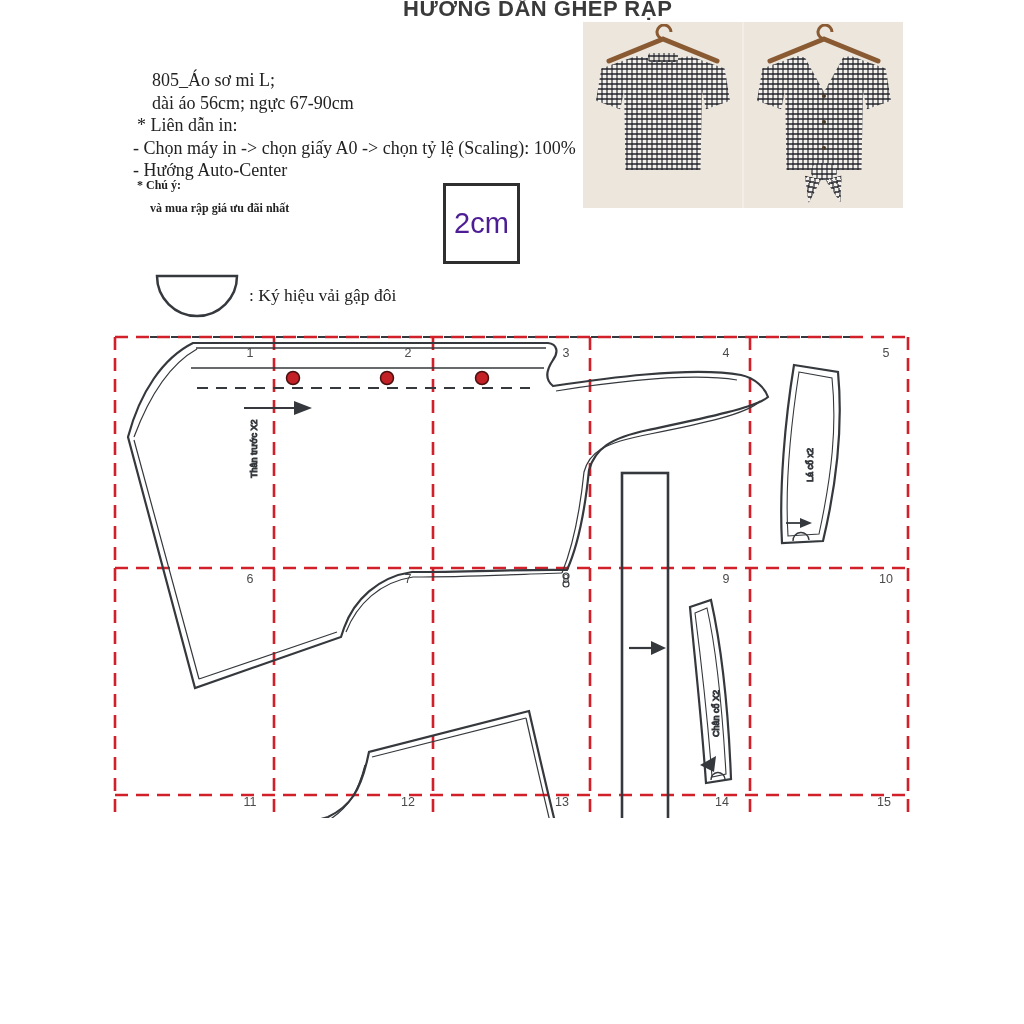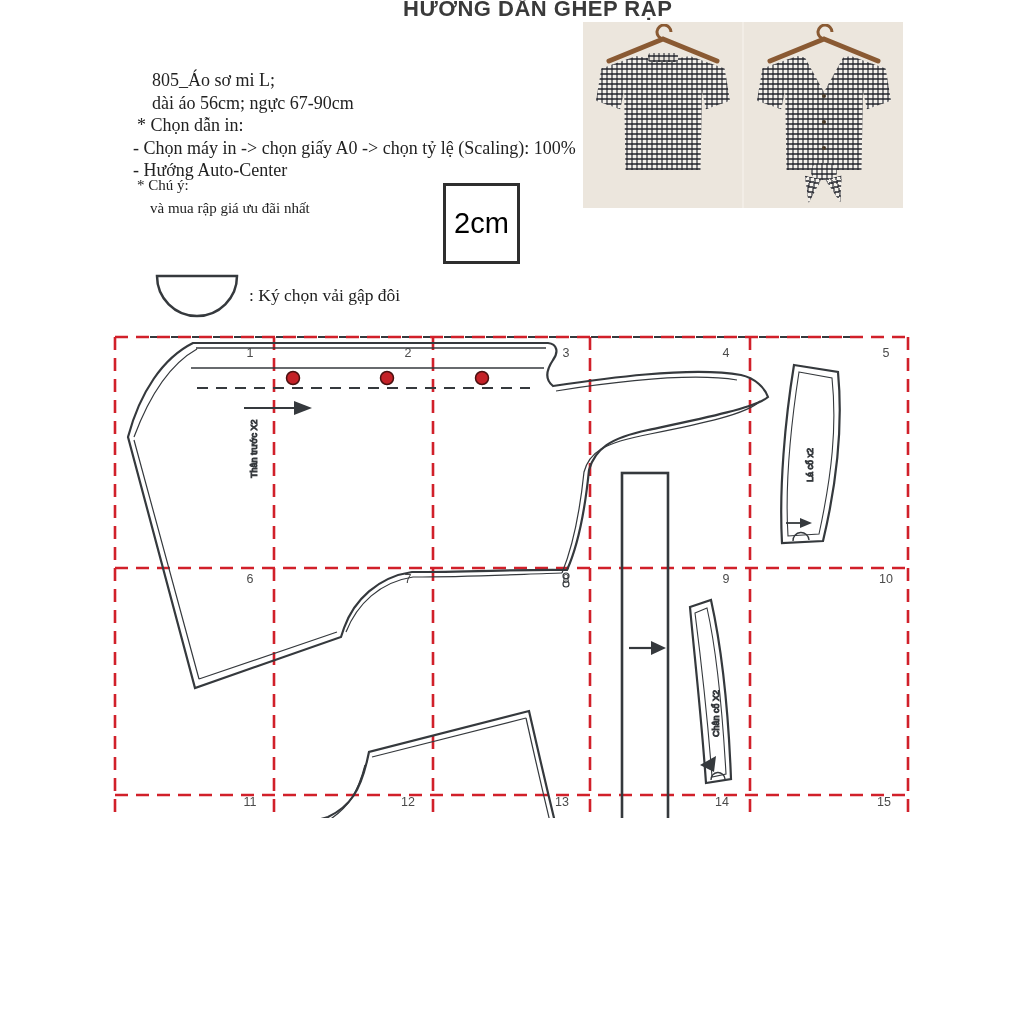--- a/index.html
+++ b/index.html
@@ -4,27 +4,27 @@
 <style>
   html,body{margin:0;padding:0;background:#ffffff;}
   .page{position:relative;width:1024px;height:818px;background:#ffffff;overflow:hidden;
         font-family:"Liberation Serif","DejaVu Serif",serif;color:#222;}
   .title{position:absolute;left:403px;top:-4px;margin:0;
          font-family:"Liberation Sans","DejaVu Sans",sans-serif;
          font-size:22px;font-weight:bold;color:#3a3a3a;letter-spacing:0.5px;white-space:nowrap;}
   .info{position:absolute;left:133px;top:58px;font-size:18px;line-height:22.5px;white-space:nowrap;margin-top:11px;}
   .info .ind1{padding-left:19px;}
   .info .ind2{padding-left:4px;}
-  .notes{position:absolute;left:133px;top:174px;font-size:15px;line-height:22.5px;
-         font-weight:normal;white-space:nowrap;}
+  .notes{position:absolute;left:133px;top:174px;font-size:12px;line-height:22.5px;
+         font-weight:bold;white-space:nowrap;}
   .notes .ind1{padding-left:4px;}
   .notes .ind3{padding-left:17px;}
   .scale-box{position:absolute;left:443px;top:183px;width:71px;height:75px;
              border:3px solid #2f2f2f;background:#fff;display:flex;align-items:center;justify-content:center;
-             font-family:"Liberation Sans","DejaVu Sans",sans-serif;font-size:29px;color:#000000;}
+             font-family:"Liberation Sans","DejaVu Sans",sans-serif;font-size:29px;color:#4c1d95;}
   .fold-legend{position:absolute;left:155px;top:272px;display:flex;align-items:flex-start;}
   .fold-legend span{margin-left:10px;margin-top:13px;font-size:17.5px;}
   
   .photos{position:absolute;left:583px;top:22px;width:320px;height:186px;background:#ece6dd;display:flex;}
   .photo{position:relative;width:160px;height:186px;}
   .photo + .photo{border-left:2px solid #f2ede6;}
   .hanger{position:absolute;left:10px;top:2px;}
   .shirt{position:absolute;left:13px;top:34px;width:134px;height:124px;
          background-color:#f4f1ec;
          background-image:
@@ -60,39 +60,39 @@
 </head>
 <body>
 
 <div class="page">
 
   <h1 class="title">HƯỚNG DẪN GHÉP RẬP</h1>
 
   <div class="info">
     <div class="ind1">805_Áo sơ mi L;</div>
     <div class="ind1">dài áo 56cm; ngực 67-90cm</div>
-    <div class="ind2">* Chọn dẫn in:</div>
+    <div class="ind2">* Liên dẫn in:</div>
     <div>- Chọn máy in -&gt; chọn giấy A0  -&gt; chọn tỷ lệ (Scaling): 100%</div>
     <div>- Hướng Auto-Center</div>
   </div>
 
   <div class="notes">
     <div class="ind1">* Chú ý:</div>
     <div class="ind3">và mua rập giá ưu đãi nhất</div>
   </div>
 
   <div class="scale-box">
     <span>2cm</span>
   </div>
 
   <div class="fold-legend">
     <svg width="84" height="46">
       <path d="M2,4 H82 A40,40 0 0 1 2,4 Z" fill="#ffffff" stroke="#35393d" stroke-width="2.5"></path>
     </svg>
-    <span>: Ký chọn vải gập đôi</span>
+    <span>: Ký hiệu vải gập đôi</span>
   </div>
 
   <div class="photos">
     <div class="photo">
       <svg class="hanger" width="140" height="42">
         <path d="M70,15 a7,7 0 1 1 8,-7" fill="none" stroke="#8a5a33" stroke-width="3"></path>
         <path d="M70,15 L16,37 M70,15 L124,37" stroke="#8a5a33" stroke-width="5" stroke-linecap="round" fill="none"></path>
       </svg>
       <div class="shirt"></div>
       <div class="collar-back"></div>

